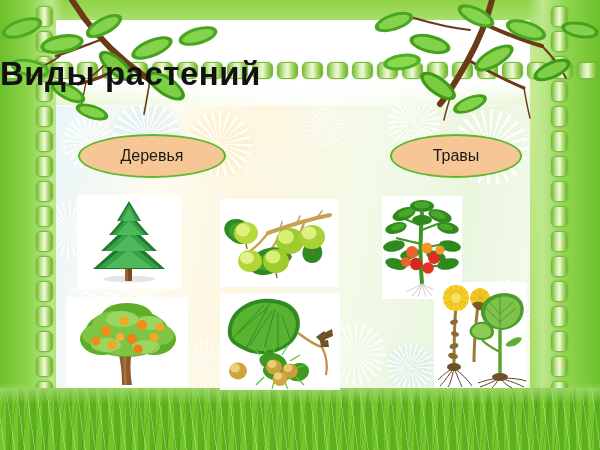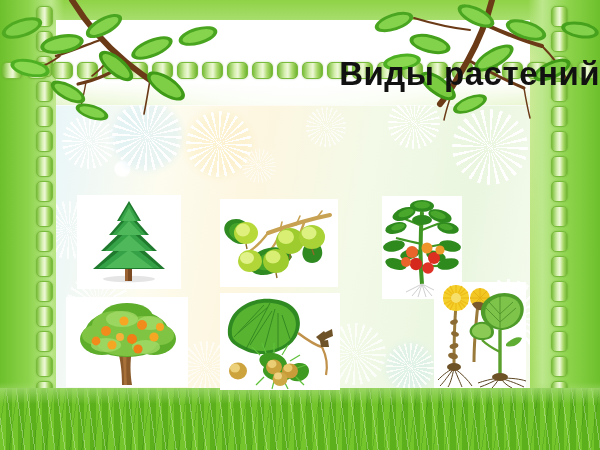--- a/index.html
+++ b/index.html
@@ -96,21 +96,21 @@
         #fff 300deg 305deg, rgba(255,255,255,0) 305deg 315deg,
         #fff 315deg 320deg, rgba(255,255,255,0) 320deg 330deg,
         #fff 330deg 335deg, rgba(255,255,255,0) 335deg 345deg,
         #fff 345deg 350deg, rgba(255,255,255,0) 350deg 360deg);
     opacity:.95;
   }
   .star.blue{filter:drop-shadow(0 0 3px #bfe4f5);}
   .star.warm{filter:drop-shadow(0 0 4px #fbe6a8);}
   
   .title{
-    position:absolute;left:0;top:57px;width:600px;text-align:right;
+    position:absolute;left:0;top:57px;width:600px;text-align:left;
     font-size:33px;font-weight:bold;color:#111111;
     letter-spacing:.5px;line-height:1;
     font-family:"Liberation Sans", sans-serif;
   }
   
   .cats{position:absolute;left:56px;top:134px;width:474px;height:48px;}
   .cat{
     position:absolute;top:0;height:44px;
     background:#f6c795;border:2.5px solid #5cb82e;border-radius:50%;
     display:flex;align-items:center;justify-content:center;
@@ -320,20 +320,26 @@
         <ellipse cx="206" cy="30" rx="15" ry="5" fill="#84d24c" transform="rotate(10 206 30)"></ellipse>
         <ellipse cx="96" cy="104" rx="18" ry="7.5" fill="#45a01c" transform="rotate(-22 96 104)"></ellipse>
         <ellipse cx="96" cy="104" rx="14" ry="5" fill="#83d24b" transform="rotate(-22 96 104)"></ellipse>
       </g>
     </svg>
   </div>
 
   <div class="title">Виды растений</div>
 
   <div class="cats">
+    <div class="cat c1">
+      <span>Деревья</span>
+    </div>
+    <div class="cat c3">
+      <span>Травы</span>
+    </div>
   </div>
 
   <div class="tile t-spruce">
     <svg viewBox="0 0 104 94">
       <rect width="104" height="94" fill="#ffffff"></rect>
       <ellipse cx="52" cy="84" rx="26" ry="3.2" fill="#cfcfcf" opacity=".55"></ellipse>
       <rect x="48" y="68" width="7" height="18" fill="#7b4a22"></rect>
       <rect x="48" y="68" width="3" height="18" fill="#9a6233"></rect>
       <g fill="#1f7a2e">
         <path d="M52 6 L64 26 L40 26 Z"></path>

